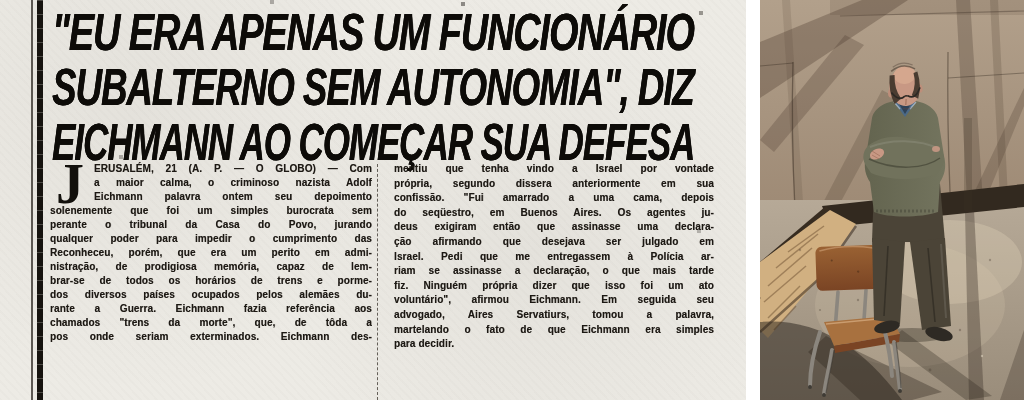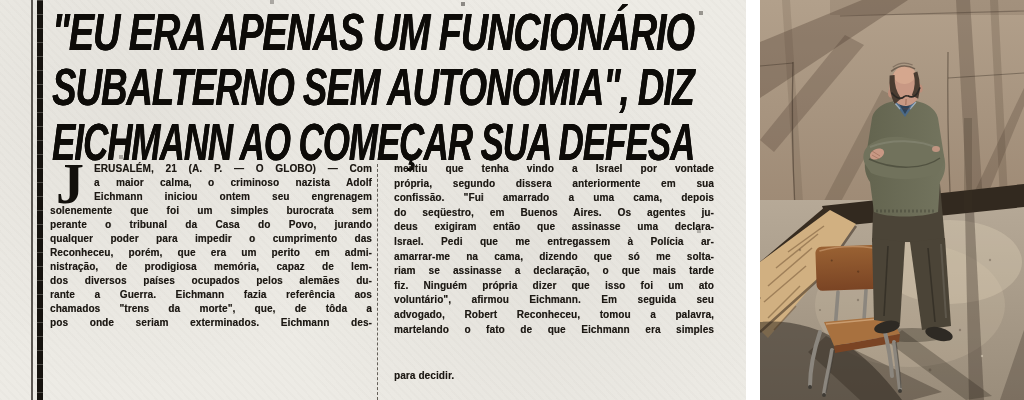--- a/index.html
+++ b/index.html
@@ -27,21 +27,21 @@
   .bodytext{position:absolute;left:50px;top:162px;width:658px;height:238px;}
   .col{position:absolute;top:0;}
   .col1{left:0;width:322px;}
   .col2{left:344px;width:320px;}
   .line{font-family:Liberation Sans, sans-serif;font-weight:700;font-size:10px;
       color:#1c1813;text-align:justify;text-align-last:justify;overflow:hidden;
       letter-spacing:.1px;text-shadow:.3px .3px 0 rgba(28,24,19,.45);}
   .col1 .line{height:14px;line-height:14px;}
   .col2 .line{height:14.6px;line-height:14.6px;}
   .col1 div.line:nth-of-type(-n+3){padding-left:44px;}
-  .col2 div.line:last-of-type{text-align-last:left;margin-top:32px;}
+  .col2 div.line:last-of-type{text-align-last:left;}
   .divider{position:absolute;left:327px;top:2px;height:236px;border-left:1.5px dashed #4d4841;opacity:.85;}
   .dropcap{position:absolute;left:6px;top:-2px;width:40px;height:48px;
       font-family:"Liberation Serif",serif;font-weight:700;font-size:56px;line-height:48px;
       color:#12100c;}
   
   .photo{position:absolute;left:760px;top:0;width:264px;height:400px;overflow:hidden;}
   .photo svg{display:block;}
 </style>
 </head>
 <body>
@@ -59,45 +59,46 @@
         <div class="headline-line" style="transform: scaleX(0.720539);">SUBALTERNO SEM AUTONOMIA", DIZ</div>
         <div class="headline-line" style="transform: scaleX(0.685165);">EICHMANN AO COMEÇAR SUA DEFESA</div>
       </div>
 
     <div class="bodytext">
       <div class="dropcap">J</div>
       <div class="col col1">
 
       <div class="line">ERUSALÉM, 21 (A. P. — O GLOBO) — Com</div>
           <div class="line">a maior calma, o criminoso nazista Adolf</div>
-          <div class="line">Eichmann iniciou ontem seu engrenagem</div>
+          <div class="line">Eichmann palavra ontem seu depoimento</div>
           <div class="line">solenemente que foi um simples burocrata sem</div>
           <div class="line">perante o tribunal da Casa do Povo, jurando</div>
           <div class="line">qualquer poder para impedir o cumprimento das</div>
           <div class="line">Reconheceu, porém, que era um perito em admi-</div>
           <div class="line">nistração, de prodigiosa memória, capaz de lem-</div>
+          <div class="line">brar-se de todos os horários de trens e porme-</div>
           <div class="line">dos diversos países ocupados pelos alemães du-</div>
           <div class="line">rante a Guerra. Eichmann fazia referência aos</div>
           <div class="line">chamados "trens da morte", que, de tôda a</div>
           <div class="line">pos onde seriam exterminados. Eichmann des-</div>
         </div>
       <div class="divider"></div>
       <div class="col col2">
 
       <div class="line">mentiu que tenha vindo a Israel por vontade</div>
           <div class="line">própria, segundo dissera anteriormente em sua</div>
           <div class="line">confissão. "Fui amarrado a uma cama, depois</div>
           <div class="line">do seqüestro, em Buenos Aires. Os agentes ju-</div>
           <div class="line">deus exigiram então que assinasse uma declara-</div>
+          <div class="line">ção afirmando que desejava ser julgado em</div>
           <div class="line">Israel. Pedi que me entregassem à Polícia ar-</div>
-          <div class="line">amarrar-me na cama, dizendo que só me solta-</div>
           <div class="line">riam se assinasse a declaração, o que mais tarde</div>
           <div class="line">fiz. Ninguém própria dizer que isso foi um ato</div>
           <div class="line">voluntário", afirmou Eichmann. Em seguida seu</div>
-          <div class="line">advogado, Robert Reconheceu, tomou a palavra,</div>
+          <div class="line">advogado, Aires Servatiurs, tomou a palavra,</div>
           <div class="line">martelando o fato de que Eichmann era simples</div>
           <div class="line">para decidir.</div>
         </div>
     </div>
   </div>
 
   <div class="photo" title="Homem calvo de óculos e suéter, braços cruzados, olhando para baixo ao lado de uma cadeira vazia num pátio murado">
     <svg width="264" height="400" viewBox="0 0 264 400" xmlns="http://www.w3.org/2000/svg">
       <defs>
         <linearGradient id="wallG" x1="0" y1="0" x2="0" y2="1">

